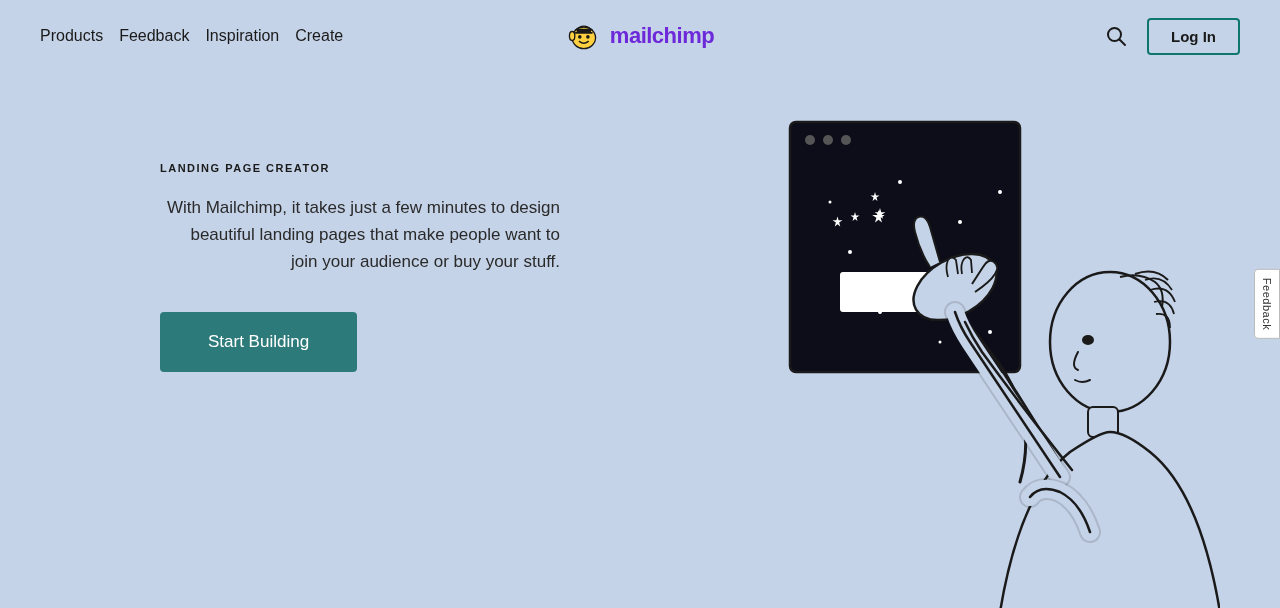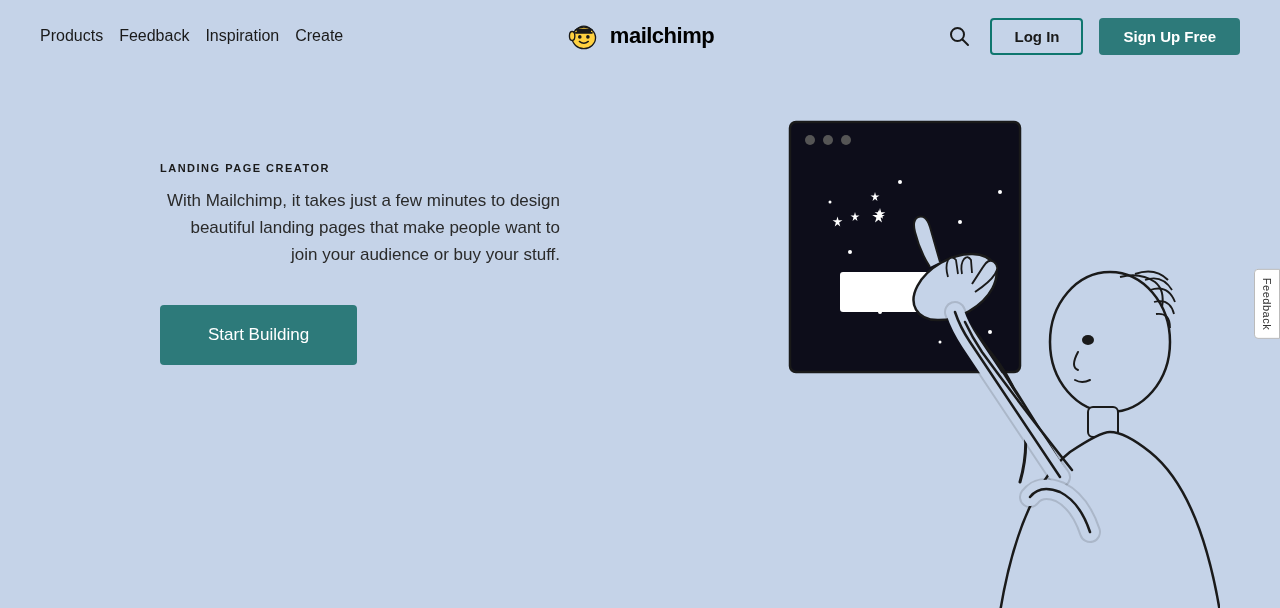--- a/index.html
+++ b/index.html
@@ -42,21 +42,21 @@
       left: 50%;
       transform: translateX(-50%);
       display: flex;
       align-items: center;
       gap: 8px;
     }
 
     .logo-text {
       font-size: 22px;
       font-weight: 700;
-      color: #000000;
+      color: #6d28d9;
       letter-spacing: -0.5px;
     }
 
     .nav-right {
       display: flex;
       align-items: center;
       gap: 16px;
     }
 
     .search-icon-btn {
@@ -104,21 +104,21 @@
       max-width: 460px;
       padding-top: 30px;
     }
 
     .hero-label {
       font-size: 11px;
       font-weight: 700;
       letter-spacing: 1.5px;
       text-transform: uppercase;
       color: #1a1a1a;
-      margin-bottom: 13px;
+      margin-bottom: 20px;
     }
 
     .hero-title {
       font-size: 56px;
       font-weight: 800;
       color: #1a1a1a;
       line-height: 1.1;
       margin-bottom: 28px;
       font-family: Georgia, 'Times New Roman', serif;
       letter-spacing: -1px;
@@ -219,21 +219,20 @@
   </div>
 
   <div class="nav-right">
     <button class="search-icon-btn">
       <svg width="22" height="22" viewBox="0 0 22 22" fill="none" stroke="#1a1a1a" stroke-width="2" stroke-linecap="round">
         <circle cx="9.5" cy="9.5" r="6.5"></circle>
         <line x1="14.5" y1="14.5" x2="20" y2="20"></line>
       </svg>
     </button>
     <button class="btn-login">Log In</button>
-    <button class="btn-signup">Sign Up Free</button>
   </div>
 </nav>
 
 <section class="hero">
   <div class="hero-content">
     <p class="hero-label">LANDING PAGE CREATOR</p>
     <p class="hero-desc">With Mailchimp, it takes just a few minutes to design beautiful landing pages that make people want to join your audience or buy your stuff.</p>
     <button class="btn-start">Start Building</button>
   </div>
 

